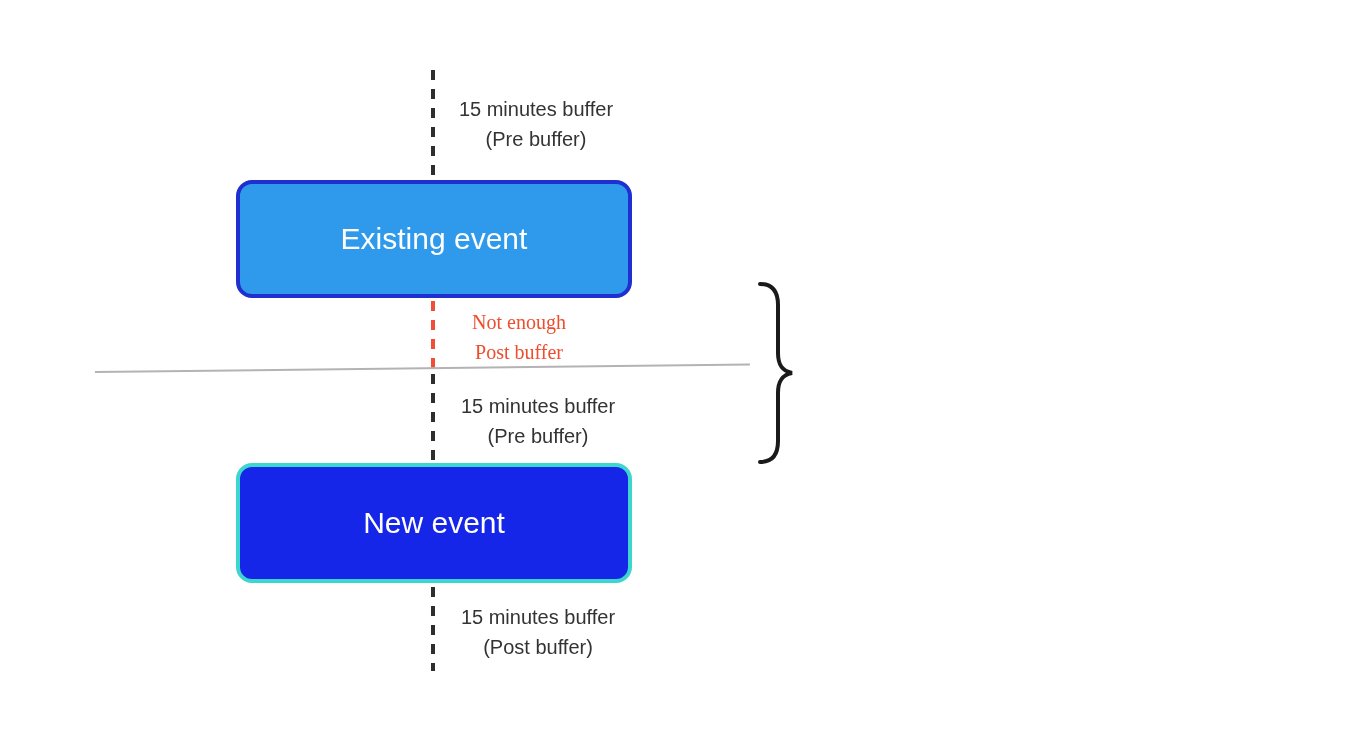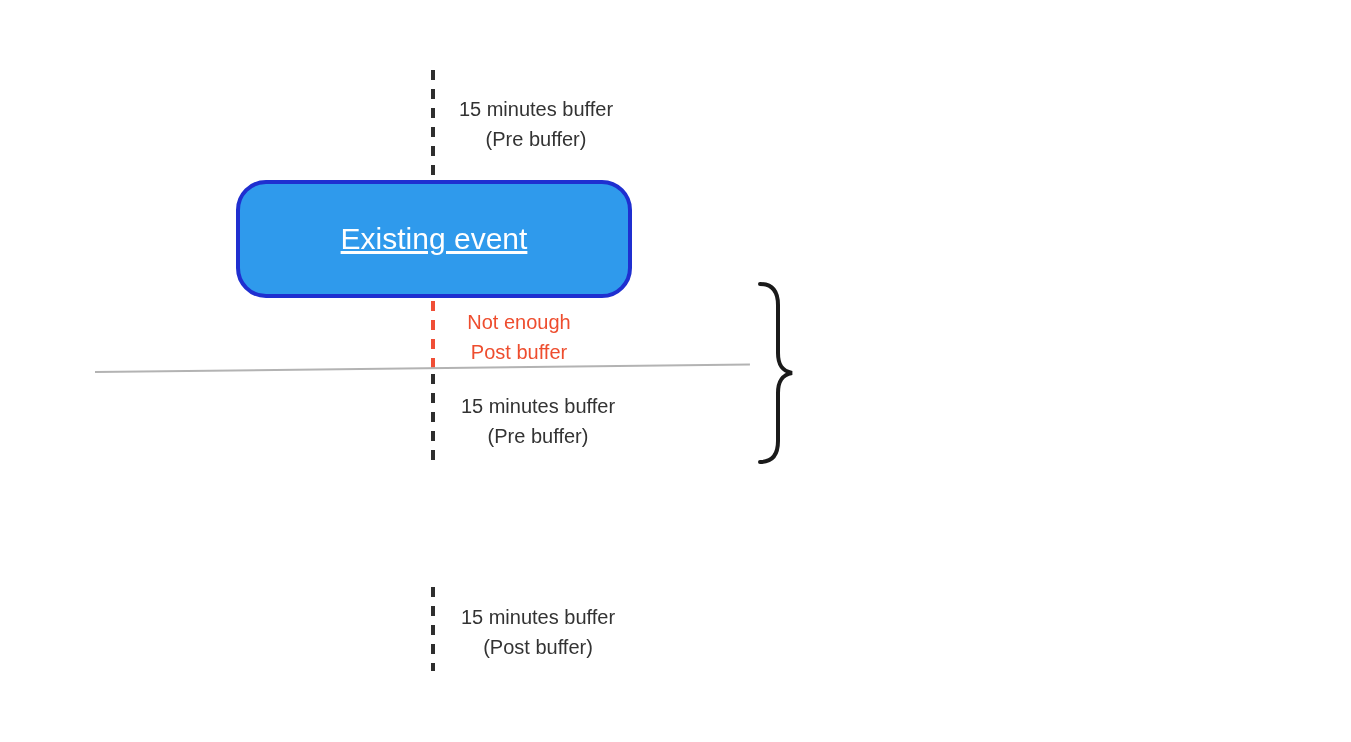--- a/index.html
+++ b/index.html
@@ -38,35 +38,34 @@
     position: absolute;
     font-size: 20px;
     line-height: 30px;
     color: #333333;
     text-align: center;
     white-space: pre-line;
   }
   .label-top    { left: 440px; top: 94px;  width: 192px; }
   .label-mid    { left: 443px; top: 391px; width: 190px; }
   .label-bottom { left: 443px; top: 602px; width: 190px; }
-  .label-red    { left: 429px; top: 307px; width: 180px; color: #ee4d2e; }
+  .label-red    { left: 429px; top: 307px; width: 180px; color: #ee4d2e; font-family: Liberation Serif, serif; }
 
   
   .event {
     position: absolute;
     left: 236px;
     width: 396px;
     box-sizing: border-box;
-    border-radius: 30px;
+    border-radius: 16px;
     display: flex;
     align-items: center;
     justify-content: center;
     color: #ffffff;
     font-size: 30px;
-    text-decoration: underline;
   }
   .event.existing {
     top: 180px;
     height: 118px;
     background: #2f9aec;
     border: 4px solid #1f2fd0;
   }
   .event.new {
     top: 463px;
     height: 120px;
@@ -121,20 +120,23 @@
   <div class="dash red dash-red"></div>
   <div class="buffer-label label-red">Not enough
 Post buffer</div>
 
   <div class="gray-line"></div>
 
   <div class="dash dash-mid"></div>
   <div class="buffer-label label-mid">15 minutes buffer
 (Pre buffer)</div>
 
+  <div class="event new">
+    <span>New event</span>
+  </div>
 
   <div class="dash dash-bottom"></div>
   <div class="buffer-label label-bottom">15 minutes buffer
 (Post buffer)</div>
 
   <svg class="brace" width="38" height="184" viewBox="0 0 38 184" aria-hidden="true">
     <path d="M 2 3 C 15 3 20 11 20 24 L 20 72 C 20 84 24 90 34 92 C 24 94 20 100 20 112 L 20 160 C 20 173 15 181 2 181" fill="none" stroke="#1a1a1a" stroke-width="4" stroke-linecap="round"></path>
   </svg>
 
 

